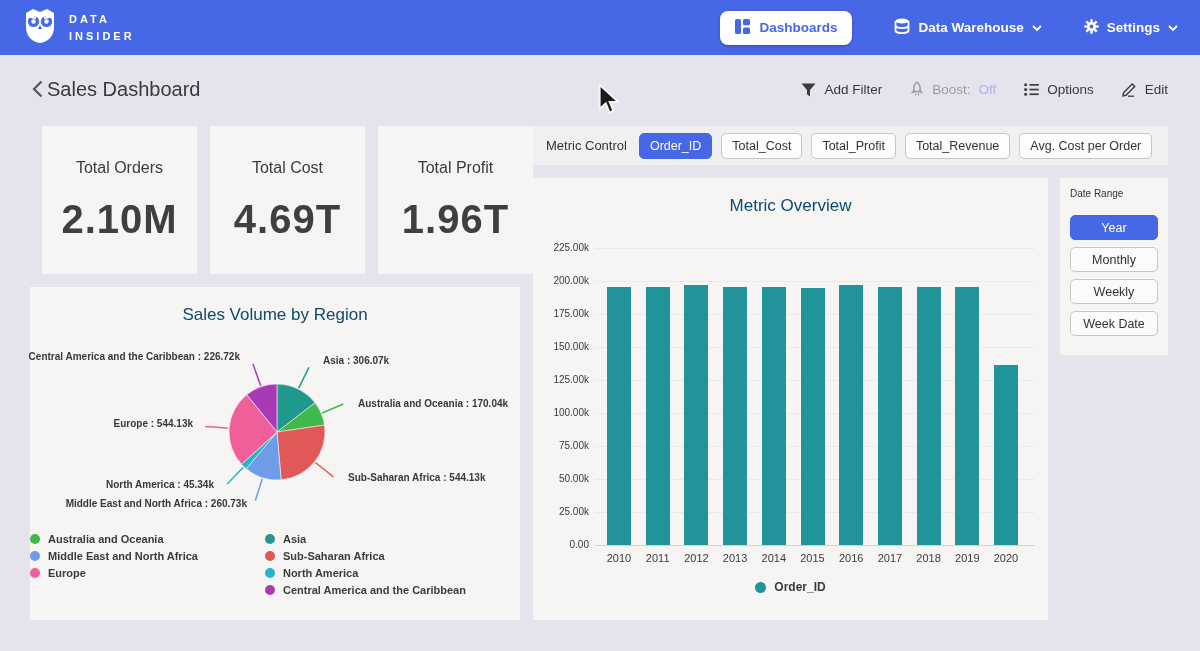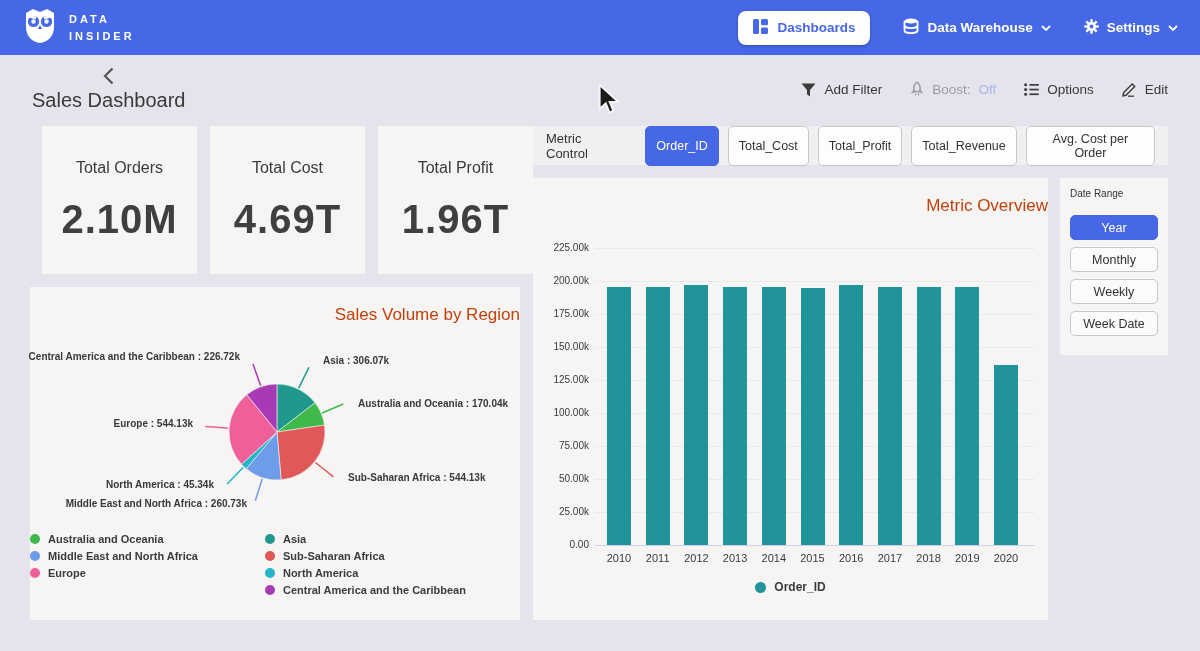--- a/index.html
+++ b/index.html
@@ -12,67 +12,67 @@
     color:#3b3b3b;
   }
   
   .navbar {
     position:absolute; left:0; top:0; width:1200px; height:55px;
     background:#4667e6; display:flex; align-items:center;
     justify-content:space-between; padding:0 22px;
   }
   .brand { display:flex; align-items:center; gap:11px; }
   .brand-text { color:#fff; font-size:11px; font-weight:bold; letter-spacing:3px; line-height:1.5; }
-  .nav-right { display:flex; align-items:center; gap:33px; }
+  .nav-right { display:flex; align-items:center; gap:42px; }
   .nav-item { display:flex; align-items:center; gap:8px; color:#fff; font-size:13.5px; font-weight:bold; cursor:pointer; }
   .dashboards-btn {
     background:#fff; color:#4667e6; border:none; border-radius:8px;
     padding:8px 15px; display:flex; align-items:center; gap:9px;
     font-size:13.5px; font-weight:bold; box-shadow:0 1px 3px rgba(0,0,0,.25); cursor:pointer;
     font-family:"Liberation Sans", sans-serif;
   }
   .chev { width:10px; height:6px; }
   
   .page-header {
     position:absolute; left:0; top:55px; width:1200px; height:68px;
     display:flex; align-items:center; padding:0 32px; justify-content:space-between;
   }
-  .ph-left { display:flex; align-items:center; gap:4px;flex-direction:column; }
+  .ph-left { display:flex; align-items:center; gap:4px; }
   .back-btn { background:none; border:none; cursor:pointer; display:flex; align-items:center; }
   .page-title { font-size:20px; color:#3a3a3a; font-weight:500; }
   .ph-right { display:flex; align-items:flex-end; gap:28px; }
   .tool { display:flex; align-items:center; gap:8px; font-size:13.5px; font-weight:500; color:#383838; cursor:pointer; background:none; border:none; font-family:"Liberation Sans", sans-serif;}
   .boost-label { color:#9a9aa3; }
   .boost-value { color:#a9b6ef; }
   
   .kpi-row { position:absolute; left:42px; top:126px; display:flex; gap:13px; }
   .kpi-card {
     width:155px; height:148px; background:#f6f5f4;
     display:flex; flex-direction:column; align-items:center; justify-content:center; gap:20px;
   }
   .kpi-label { font-size:16px; font-weight:500; color:#3b3b3b; }
   .kpi-value { font-size:40px; font-weight:bold; color:#3f3f3f; letter-spacing:1px; }
   
   .metric-strip {
     position:absolute; left:533px; top:126px; width:635px; height:39px;
     background:#f0eff2; display:flex; align-items:center; padding:0 13px; gap:9px;
   }
-  .metric-strip-label { font-size:13px; font-weight:500; color:#333; margin-right:10px; }
+  .metric-strip-label { font-size:13px; font-weight:500; color:#333; margin-right:3px; }
   .pill-btn {
     padding:5px 10px; border-radius:5px; border:1px solid #c7c7c9;
     background:#fdfdfd; color:#333; font-size:12.5px; cursor:pointer;
     font-family:"Liberation Sans", sans-serif;
   }
   .pill-btn.selected { background:#4667e6; border-color:#4667e6; color:#fff; }
   
   .panel { position:absolute; background:#f6f5f4; }
   .pie-panel  { left:30px;  top:287px; width:490px; height:333px; }
   .bar-panel  { left:533px; top:178px; width:515px; height:442px; }
   .date-panel { left:1060px; top:178px; width:108px; height:177px; padding:10px; }
-  .panel-title { position:absolute; top:18px; left:0; width:100%; text-align:right; font-size:17px; color:#c2410c; }
+  .panel-title { position:absolute; top:18px; left:0; width:100%; text-align:center; font-size:17px; color:#0c4a6e; }
   
   .gridline { position:absolute; height:1px; background:#eaeaec; }
   .gridline.base { background:#ccd2e8; }
   .ytick { position:absolute; width:52px; text-align:right; font-size:10px; color:#3a3a3a; }
   .bar { position:absolute; cursor:pointer; }
   .xtick { position:absolute; width:40px; text-align:center; font-size:11px; color:#3a3a3a; }
   .bar-legend { position:absolute; top:402px; left:0; width:100%; display:flex; justify-content:center; align-items:center; gap:8px; cursor:pointer;}
   .legend-dot { width:11px; height:11px; border-radius:50%; }
   .bar-legend-text { font-size:12px; font-weight:bold; color:#3b3b3b; }
   

